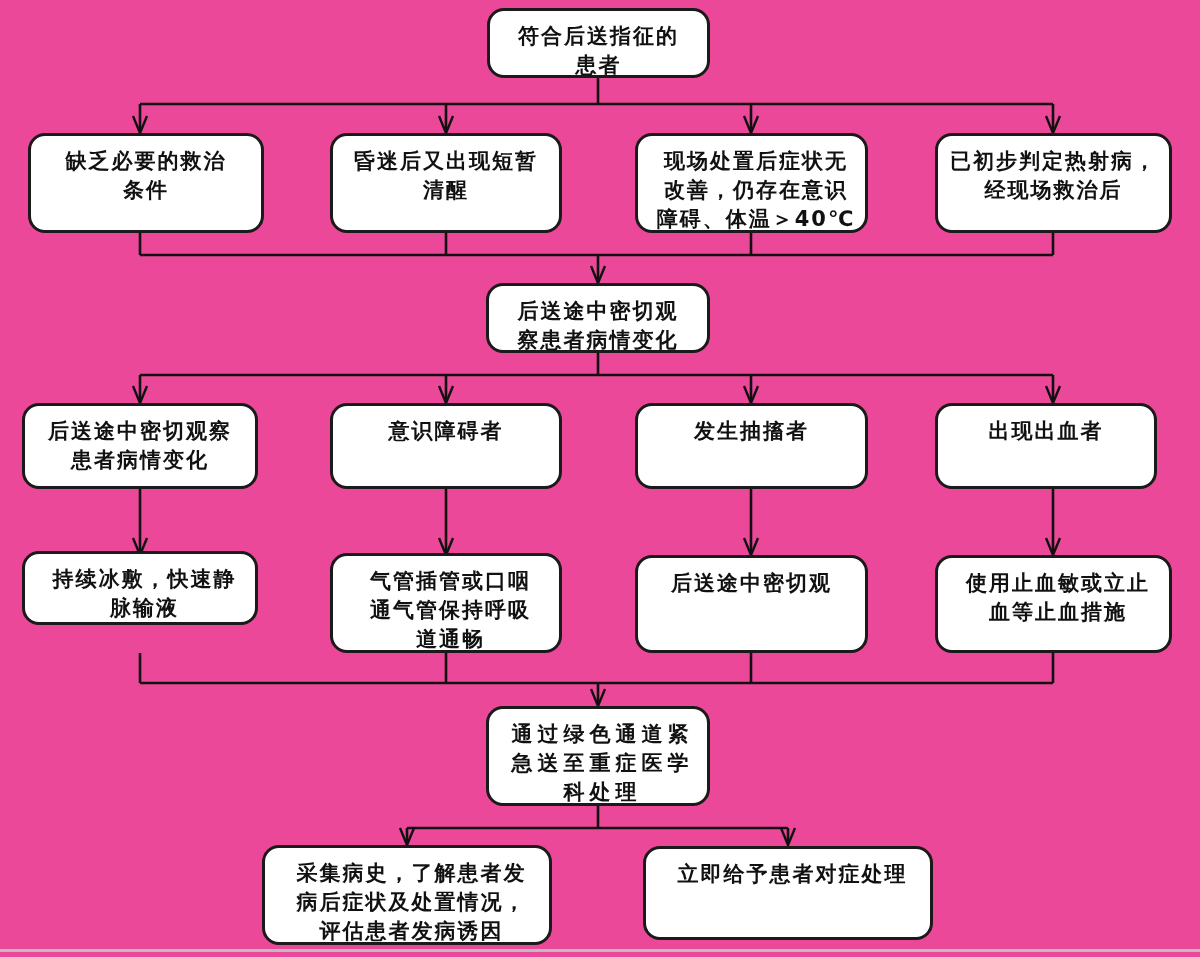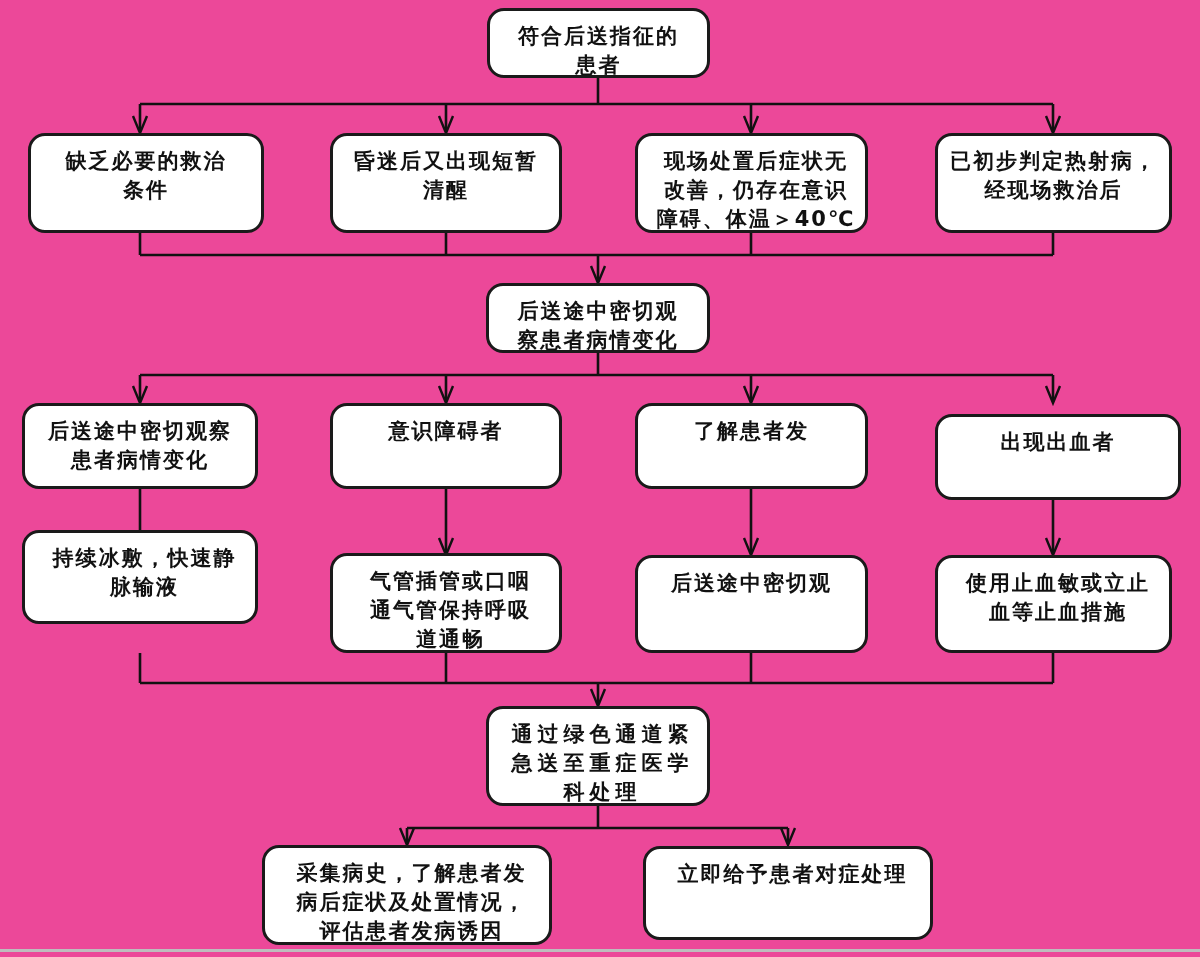--- a/index.html
+++ b/index.html
@@ -61,24 +61,24 @@
 障碍、体温＞40℃</div>
   <div class="node" style="left:935px;top:133px;width:237px;height:100px;">已初步判定热射病，
 经现场救治后</div>
 
   <div class="node" style="left:486px;top:283px;width:224px;height:70px;">后送途中密切观
 察患者病情变化</div>
 
   <div class="node" style="left:22px;top:403px;width:236px;height:86px;">后送途中密切观察
 患者病情变化</div>
   <div class="node" style="left:330px;top:403px;width:232px;height:86px;">意识障碍者</div>
-  <div class="node" style="left:635px;top:403px;width:233px;height:86px;">了解患者发</div>
-  <div class="node" style="left:935px;top:403px;width:246px;height:86px;margin-top:11px;">出现出血者</div>
+  <div class="node" style="left:635px;top:403px;width:233px;height:86px;">发生抽搐者</div>
+  <div class="node" style="left:935px;top:403px;width:222px;height:86px;">出现出血者</div>
 
-  <div class="node ta-l" style="left:22px;top:530px;width:236px;height:94px;">持续冰敷，快速静
+  <div class="node ta-l" style="left:22px;top:551px;width:236px;height:74px;">持续冰敷，快速静
 脉输液</div>
   <div class="node ta-l" style="left:330px;top:553px;width:232px;height:100px;">气管插管或口咽
 通气管保持呼吸
 道通畅</div>
   <div class="node" style="left:635px;top:555px;width:233px;height:98px;">后送途中密切观</div>
   <div class="node ta-l" style="left:935px;top:555px;width:237px;height:98px;">使用止血敏或立止
 血等止血措施</div>
 
   <div class="node ta-l ls-w" style="left:486px;top:706px;width:224px;height:100px;">通过绿色通道紧
 急送至重症医学

